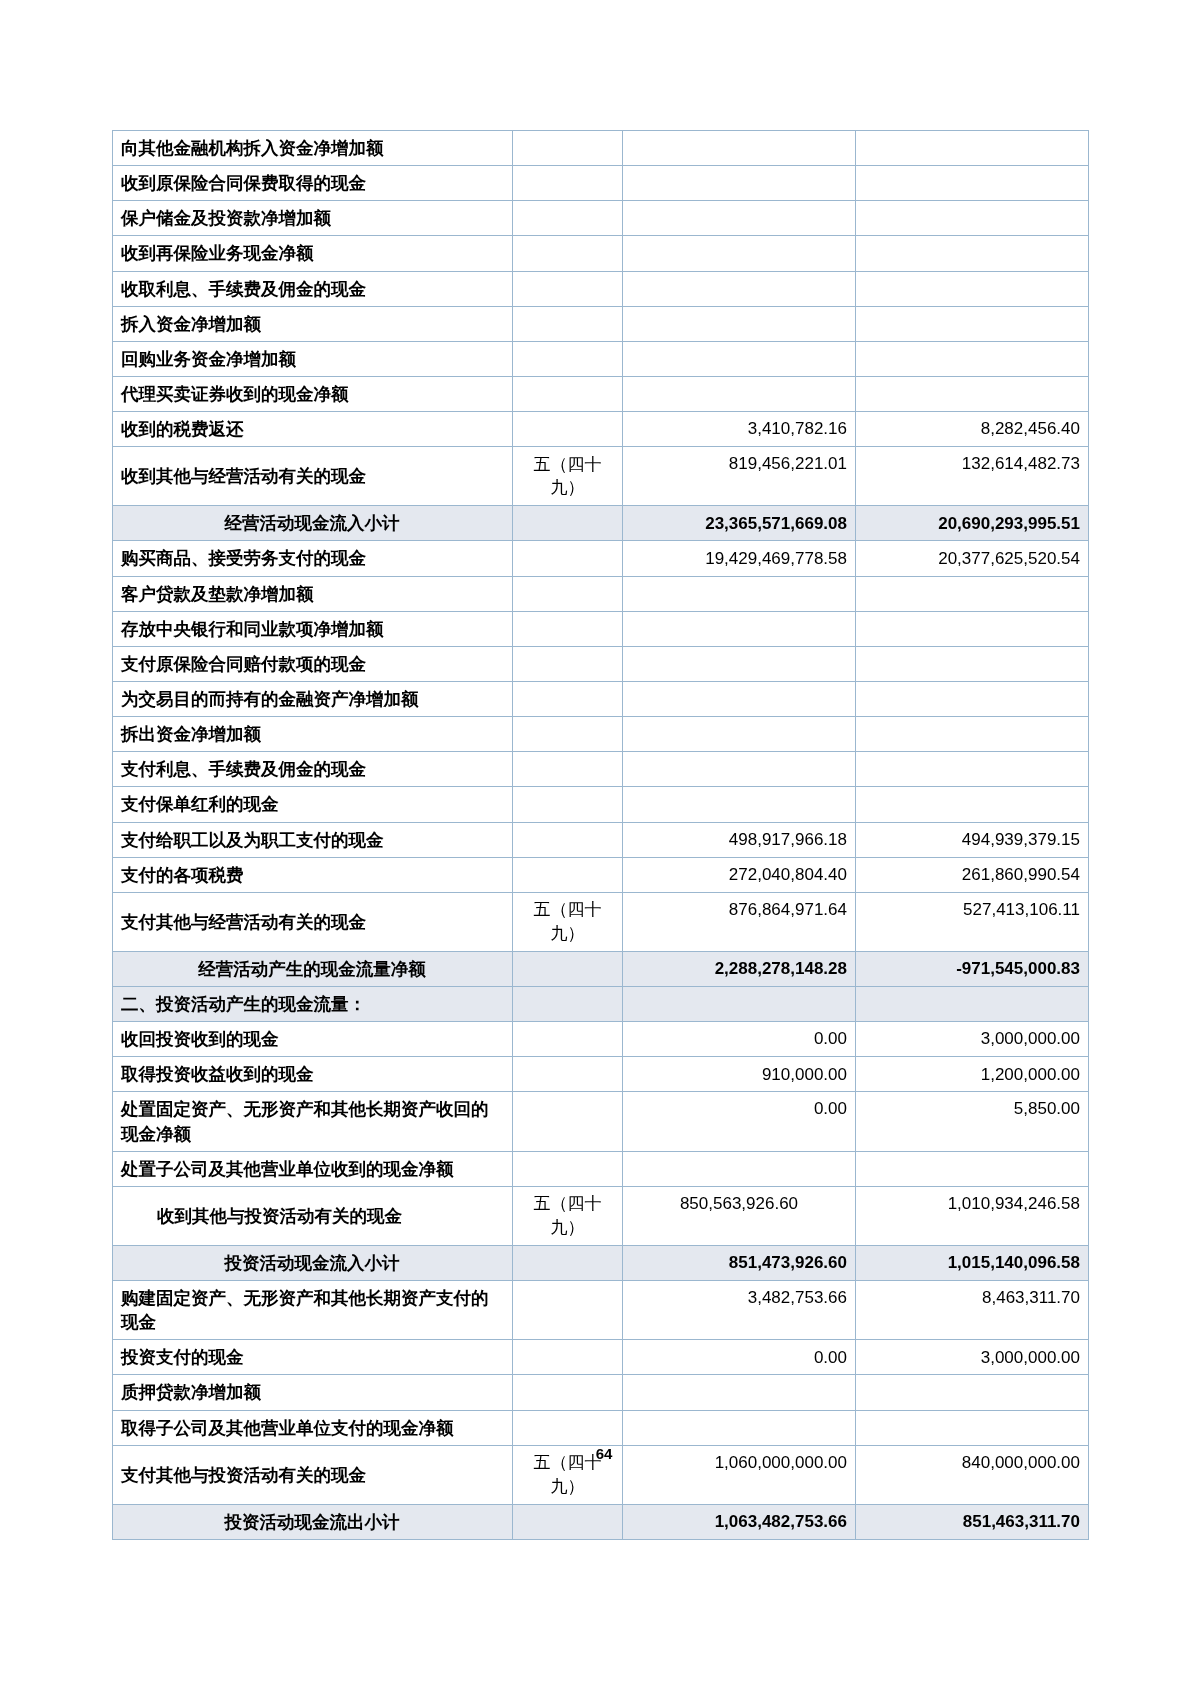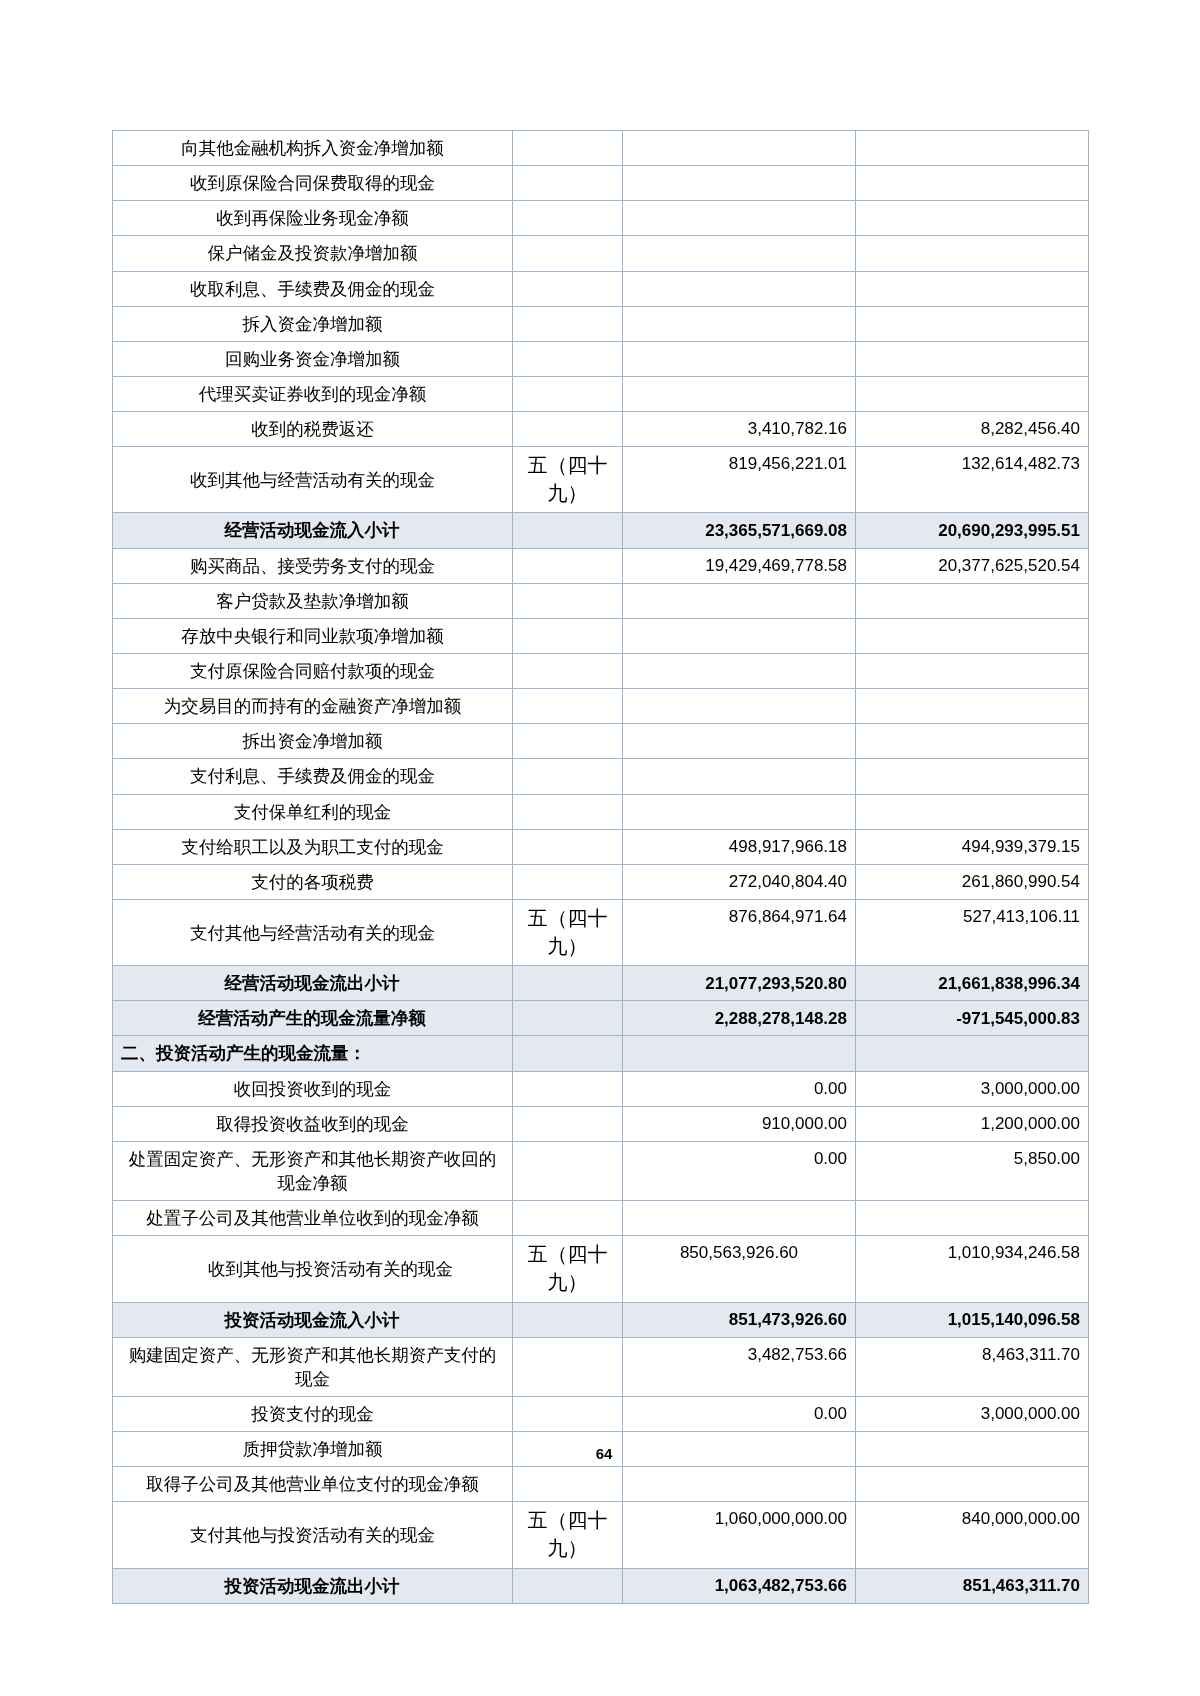--- a/index.html
+++ b/index.html
@@ -33,26 +33,27 @@
     vertical-align: middle;
     line-height: 1.38;
     height: 22px;
   }
   col.c-label { width: 400px; }
   col.c-note  { width: 110px; }
   col.c-val1  { width: 233px; }
   col.c-val2  { width: 233px; }
 
   td.label {
-    text-align: center;
+    text-align: left;
     padding-left: 14px;
+    font-weight: bold;
   }
   td.note {
     text-align: center;
-    font-size: 20px;
+    font-size: 17px;
     line-height: 1.35;
   }
   td.num {
     text-align: right;
     padding-right: 12px;
     font-family: "Liberation Sans", "DejaVu Sans", sans-serif;
     font-size: 17px;
   }
   tr.subtotal td {
     background: #e4e8ef;
@@ -99,27 +100,27 @@
           <td class="num"></td>
           <td class="num"></td>
         </tr>
         <tr>
           <td class="label">收到原保险合同保费取得的现金</td>
           <td class="note"></td>
           <td class="num"></td>
           <td class="num"></td>
         </tr>
         <tr>
+          <td class="label">保户储金及投资款净增加额</td>
+          <td class="note"></td>
+          <td class="num"></td>
+          <td class="num"></td>
+        </tr>
+        <tr>
           <td class="label">收到再保险业务现金净额</td>
-          <td class="note"></td>
-          <td class="num"></td>
-          <td class="num"></td>
-        </tr>
-        <tr>
-          <td class="label">保户储金及投资款净增加额</td>
           <td class="note"></td>
           <td class="num"></td>
           <td class="num"></td>
         </tr>
         <tr>
           <td class="label">收取利息、手续费及佣金的现金</td>
           <td class="note"></td>
           <td class="num"></td>
           <td class="num"></td>
         </tr>
@@ -217,26 +218,20 @@
           <td class="label">支付的各项税费</td>
           <td class="note"></td>
           <td class="num">272,040,804.40</td>
           <td class="num">261,860,990.54</td>
         </tr>
         <tr>
           <td class="label" style="height: 48px;">支付其他与经营活动有关的现金</td>
           <td class="note">五（四十九）</td>
           <td class="num" style="vertical-align: top;">876,864,971.64</td>
           <td class="num" style="vertical-align: top;">527,413,106.11</td>
-        </tr>
-        <tr class="subtotal">
-          <td class="label">经营活动现金流出小计</td>
-          <td class="note"></td>
-          <td class="num">21,077,293,520.80</td>
-          <td class="num">21,661,838,996.34</td>
         </tr>
         <tr class="subtotal">
           <td class="label">经营活动产生的现金流量净额</td>
           <td class="note"></td>
           <td class="num">2,288,278,148.28</td>
           <td class="num">-971,545,000.83</td>
         </tr>
         <tr class="section">
           <td class="label">二、投资活动产生的现金流量：</td>
           <td class="note"></td>

